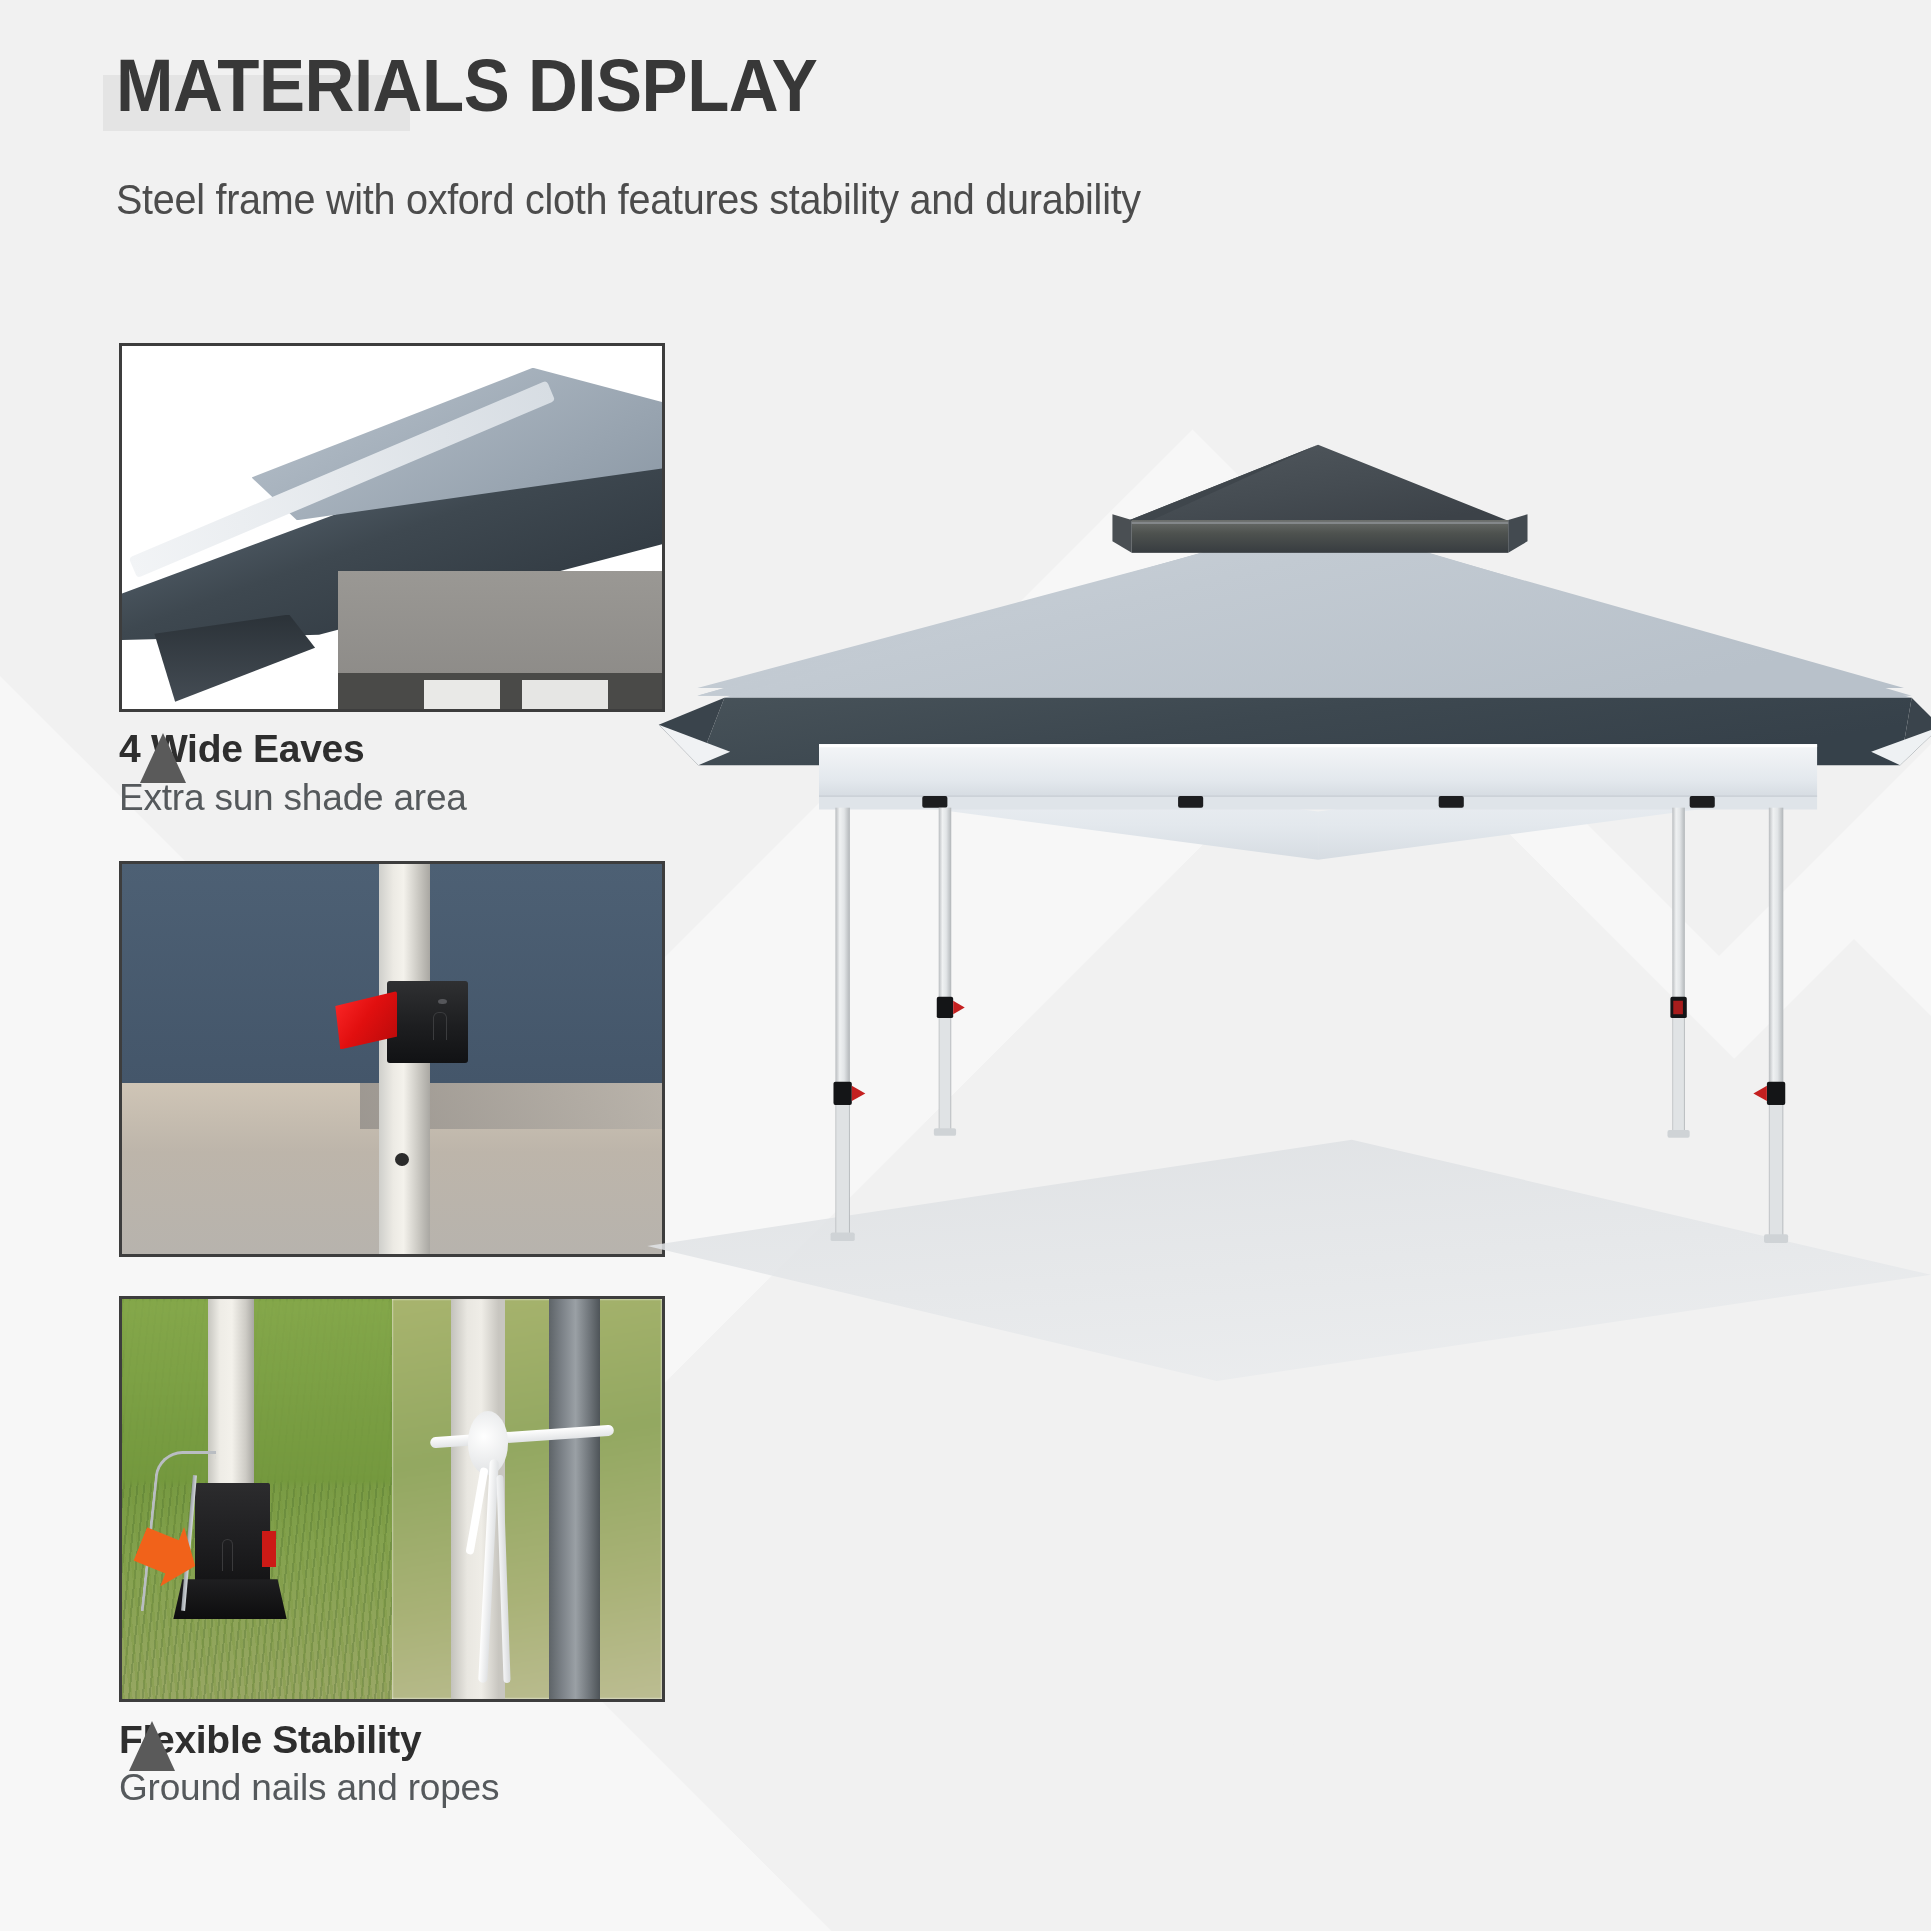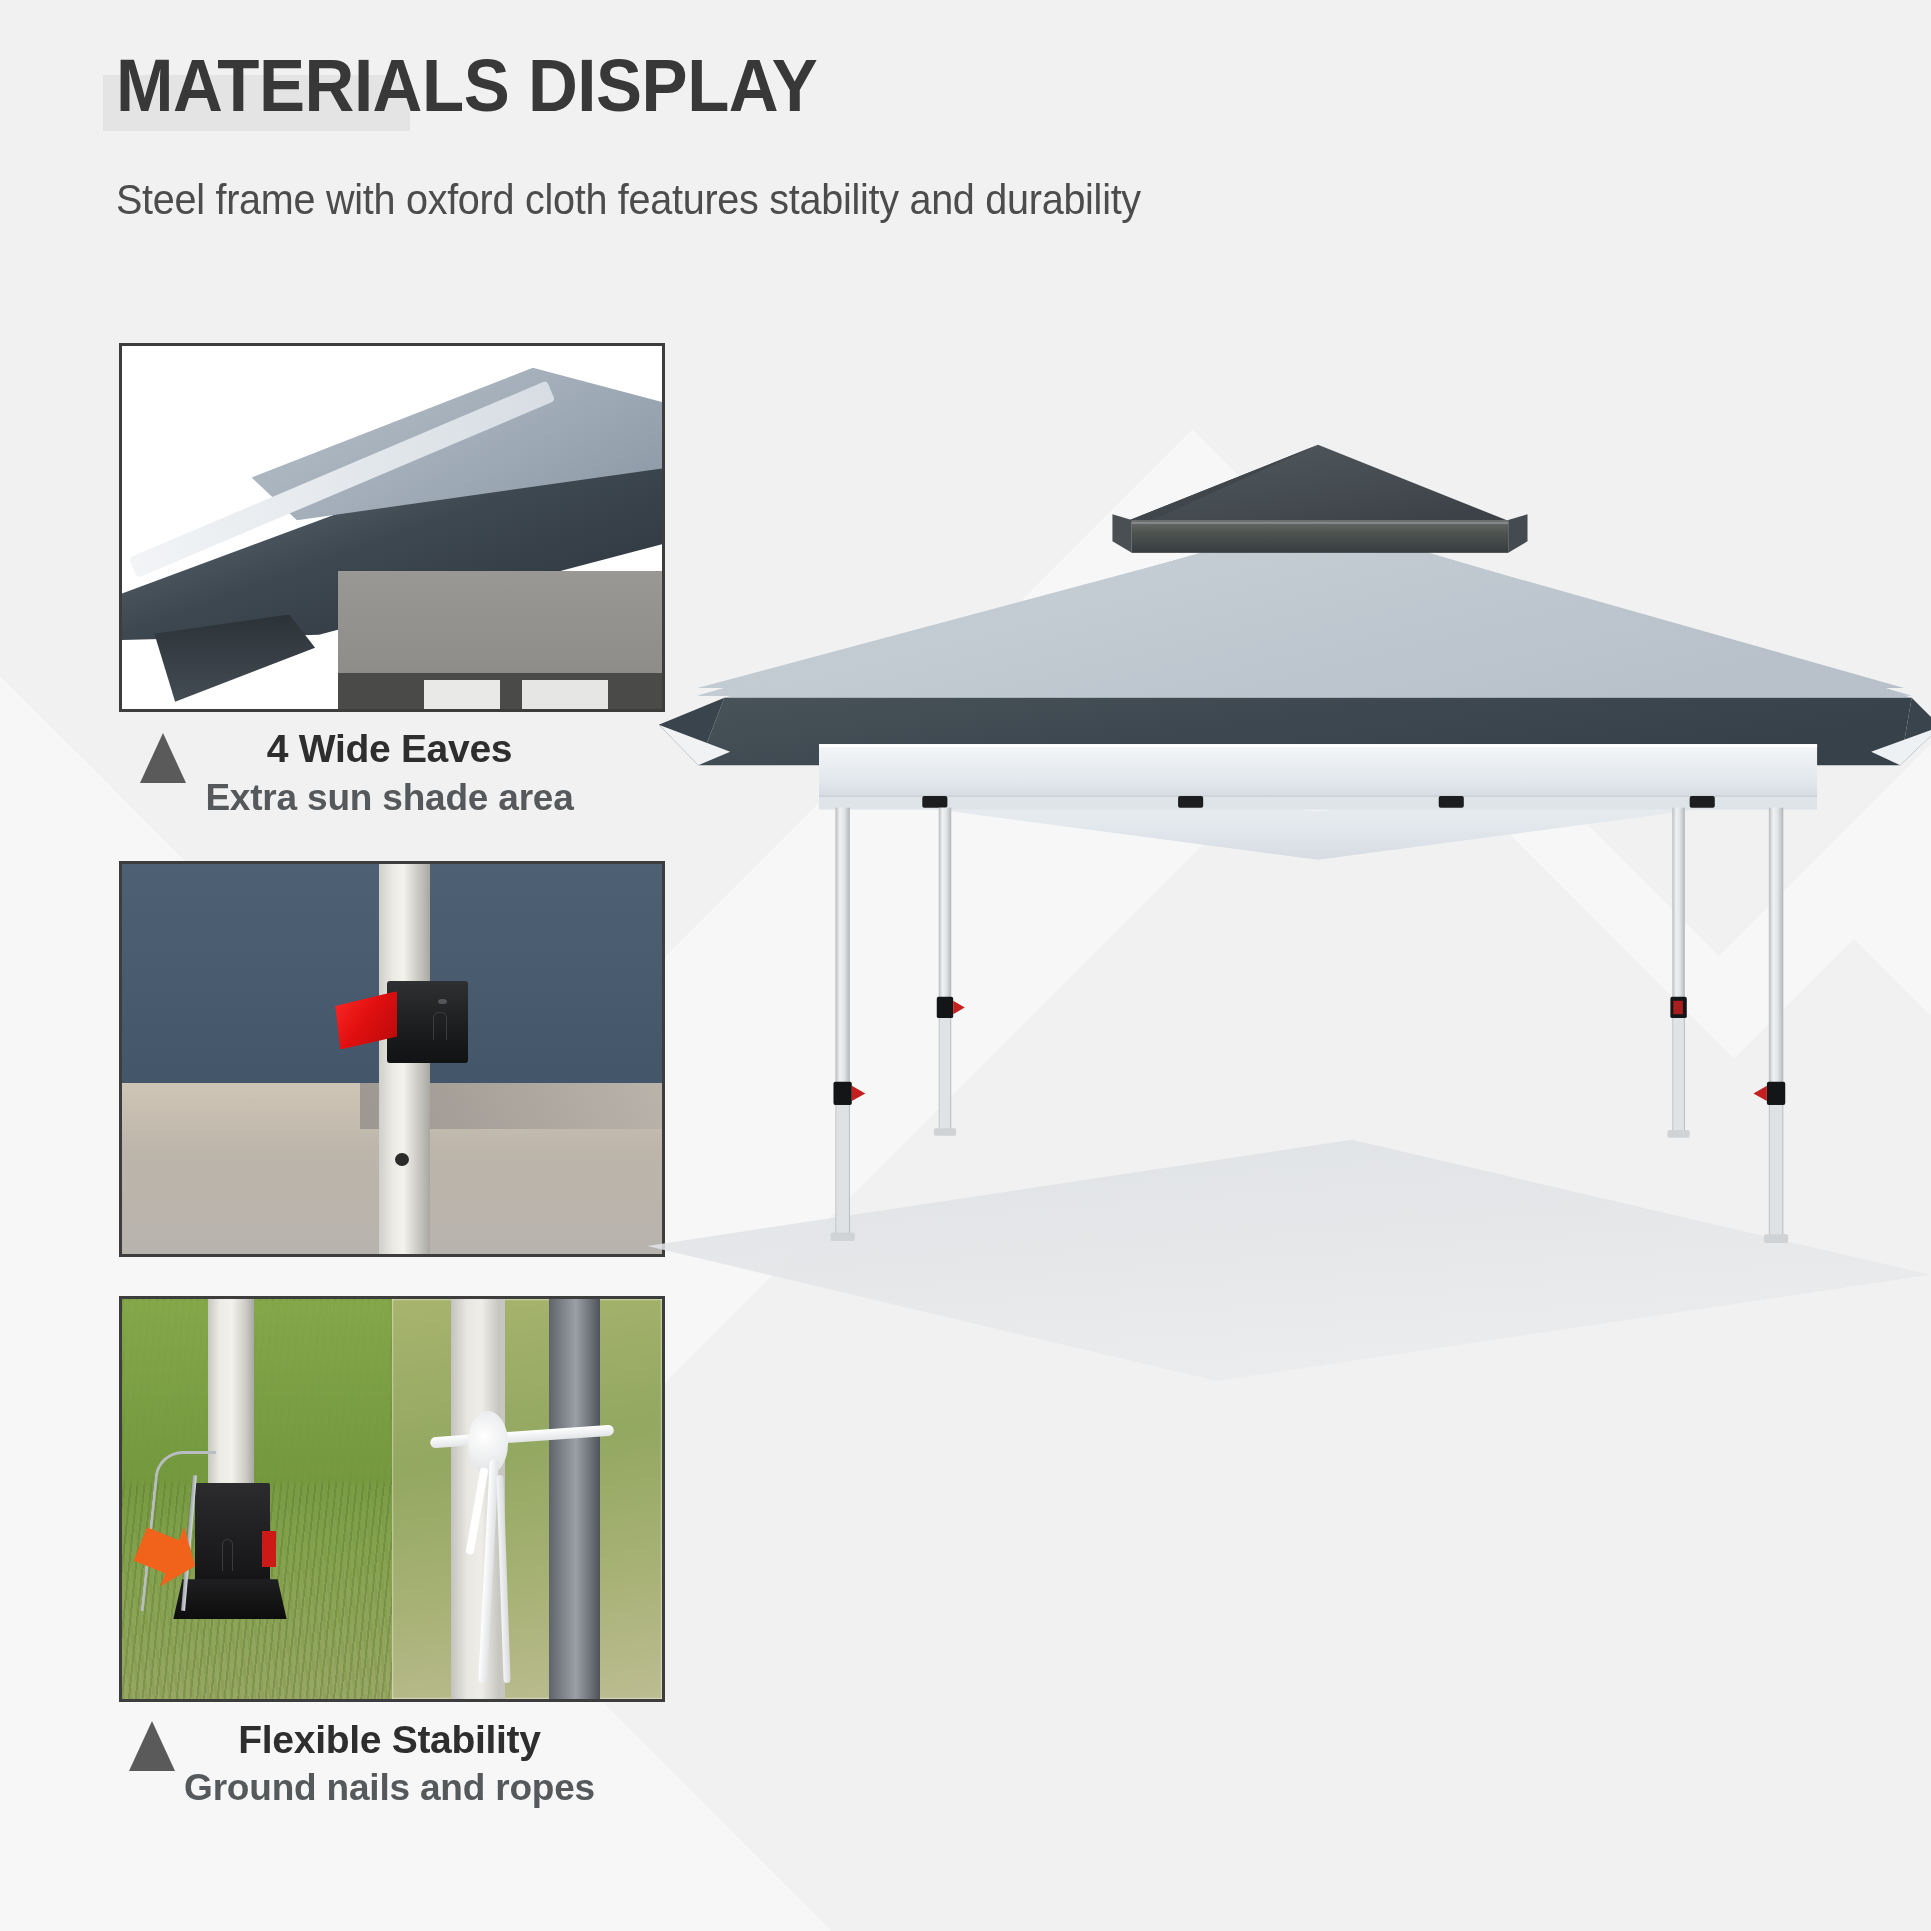--- a/index.html
+++ b/index.html
@@ -43,32 +43,32 @@
   .features { position:absolute; left:119px; top:343px; width:541px; }
   .feature { position:relative; }
   .photo {
     position:relative; width:546px;
     border:3.9px solid #3d3d3d; overflow:hidden; background:#fff;
   }
   .photo.p1 { height:369px; }
   .photo.p2 { height:396px; }
   .photo.p3 { height:406px; }
 
-  .caption { position:relative; padding:15.4px 0 0 0; text-align:center; }
+  .caption { position:relative; padding:15.4px 0 0 0; text-align:left; }
   .tri {
     position:absolute; width:0; height:0;
     border-left:23px solid transparent; border-right:23px solid transparent;
     border-bottom:50px solid #5a5a5a;
   }
   .cap-head {
     font-size:39px; font-weight:700; color:#2e2e2e;
     line-height:1.14; letter-spacing:-0.3px;
   }
   .cap-sub {
-    font-size:37px; font-weight:700; color:#55595c;
+    font-size:37px; font-weight:400; color:#55595c;
     line-height:1.2; margin-top:3.9px; letter-spacing:-0.2px;
   }
 
   
   .eave-sky { position:absolute; inset:0; background:#ffffff; }
   .eave-canopy {
     position:absolute; left:-6%; top:14%; width:118%; height:78%;
     background:linear-gradient(160deg,#8e9aa6 0%,#5d6a76 22%,#3e4850 48%,#333c44 70%);
     clip-path:polygon(2% 72%, 86% 2%, 100% 18%, 100% 46%, 36% 84%, 4% 86%);
   }

